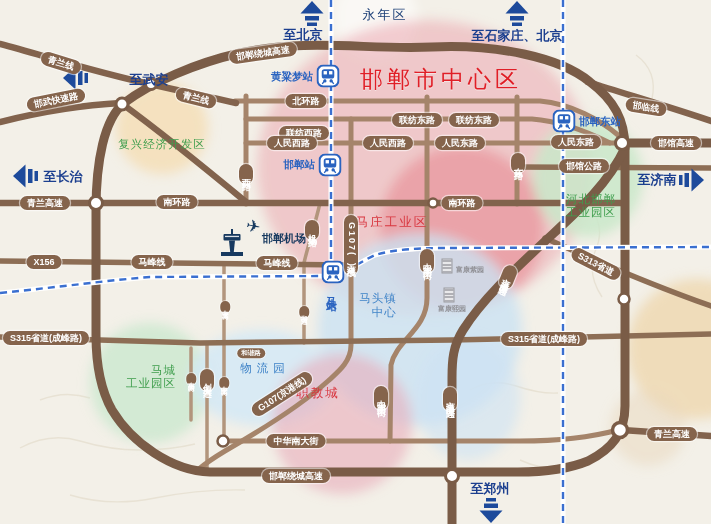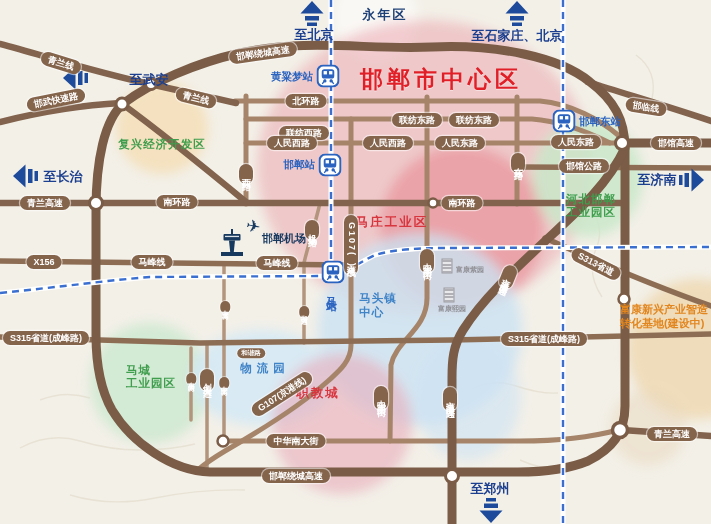--- a/index.html
+++ b/index.html
@@ -9,21 +9,21 @@
 
   
   .cap{position:absolute;background:#85644c;color:#fff;font-weight:bold;font-size:9px;line-height:1;
        padding:2.5px 7px;border-radius:10px;white-space:nowrap;z-index:30;
        transform:translate(-50%,-50%);box-shadow:0 0 0 1.2px rgba(255,255,255,.55);}
   .cap.v{writing-mode:vertical-rl;padding:7px 2.5px;letter-spacing:2px;}
   .cap.s{font-size:6.5px;padding:1.5px 4px;box-shadow:0 0 0 1px rgba(255,255,255,.5);}
   .cap.v.s{padding:4px 1.5px;letter-spacing:1px;}
 
   
-  .zl{position:absolute;transform:translate(-50%,-50%);text-align:left;font-weight:bold;white-space:nowrap;z-index:25;}
+  .zl{position:absolute;transform:translate(-50%,-50%);text-align:right;font-weight:normal;white-space:nowrap;z-index:25;}
   .zl span{display:block;}
   .zl.navy{color:#1c3f77;font-size:13px;letter-spacing:2px;}
   .zl.title{color:#e01f27;font-size:23px;letter-spacing:4px;text-shadow:0 1px 0 rgba(255,255,255,.45);}
   .zl.green{color:#3f9e4d;font-size:11.5px;letter-spacing:1px;line-height:1.15;}
   .zl.red{color:#d8363f;font-size:12.5px;letter-spacing:2px;}
   .zl.blue{color:#4084c8;font-size:11.5px;letter-spacing:1px;line-height:1.2;}
   .zl.orange{color:#e2861f;font-size:11px;line-height:1.25;letter-spacing:0;}
   .zl.sp{letter-spacing:5px;}
 
   
@@ -223,30 +223,26 @@
       <div class="zl blue" style="left: 378px; top: 306px;">
         <span>马头镇</span>
         <span>中心</span>
       </div>
       <div class="zl blue sp" style="left: 265px; top: 369px;">
         <span>物流园</span>
       </div>
       <div class="zl red" style="left: 318px; top: 393px;">
         <span>职教城</span>
       </div>
-      <div class="zl orange" style="left: 664px; top: 317px;">
-        <span>富康新兴产业智造</span>
-        <span>转化基地(建设中)</span>
-      </div>
       <div class="dir-arrow" style="left: 312px; top: 14px;"><svg width="26" height="27" viewBox="0 0 26 27" style="transform:rotate(0deg)">
           <path d="M13,0.5 L24.5,13 L1.5,13 Z" fill="#1d4a9b"></path>
           <rect x="6" y="15.5" width="14" height="4.5" fill="#1d4a9b"></rect>
           <rect x="8" y="22" width="10" height="3.5" fill="#1d4a9b"></rect>
         </svg></div>
-      <div class="dir-label" style="left: 314px; top: 35px;">至北京</div>
+      <div class="dir-label" style="left: 303px; top: 35px;">至北京</div>
       <div class="dir-arrow" style="left: 517px; top: 14px;"><svg width="26" height="27" viewBox="0 0 26 27" style="transform:rotate(0deg)">
           <path d="M13,0.5 L24.5,13 L1.5,13 Z" fill="#1d4a9b"></path>
           <rect x="6" y="15.5" width="14" height="4.5" fill="#1d4a9b"></rect>
           <rect x="8" y="22" width="10" height="3.5" fill="#1d4a9b"></rect>
         </svg></div>
       <div class="dir-label" style="left: 517px; top: 36px;">至石家庄、北京</div>
       <div class="dir-arrow" style="left: 76px; top: 78px;"><svg width="26" height="27" viewBox="0 0 26 27" style="transform:rotate(-90deg)">
           <path d="M13,0.5 L24.5,13 L1.5,13 Z" fill="#1d4a9b"></path>
           <rect x="6" y="15.5" width="14" height="4.5" fill="#1d4a9b"></rect>
           <rect x="8" y="22" width="10" height="3.5" fill="#1d4a9b"></rect>

